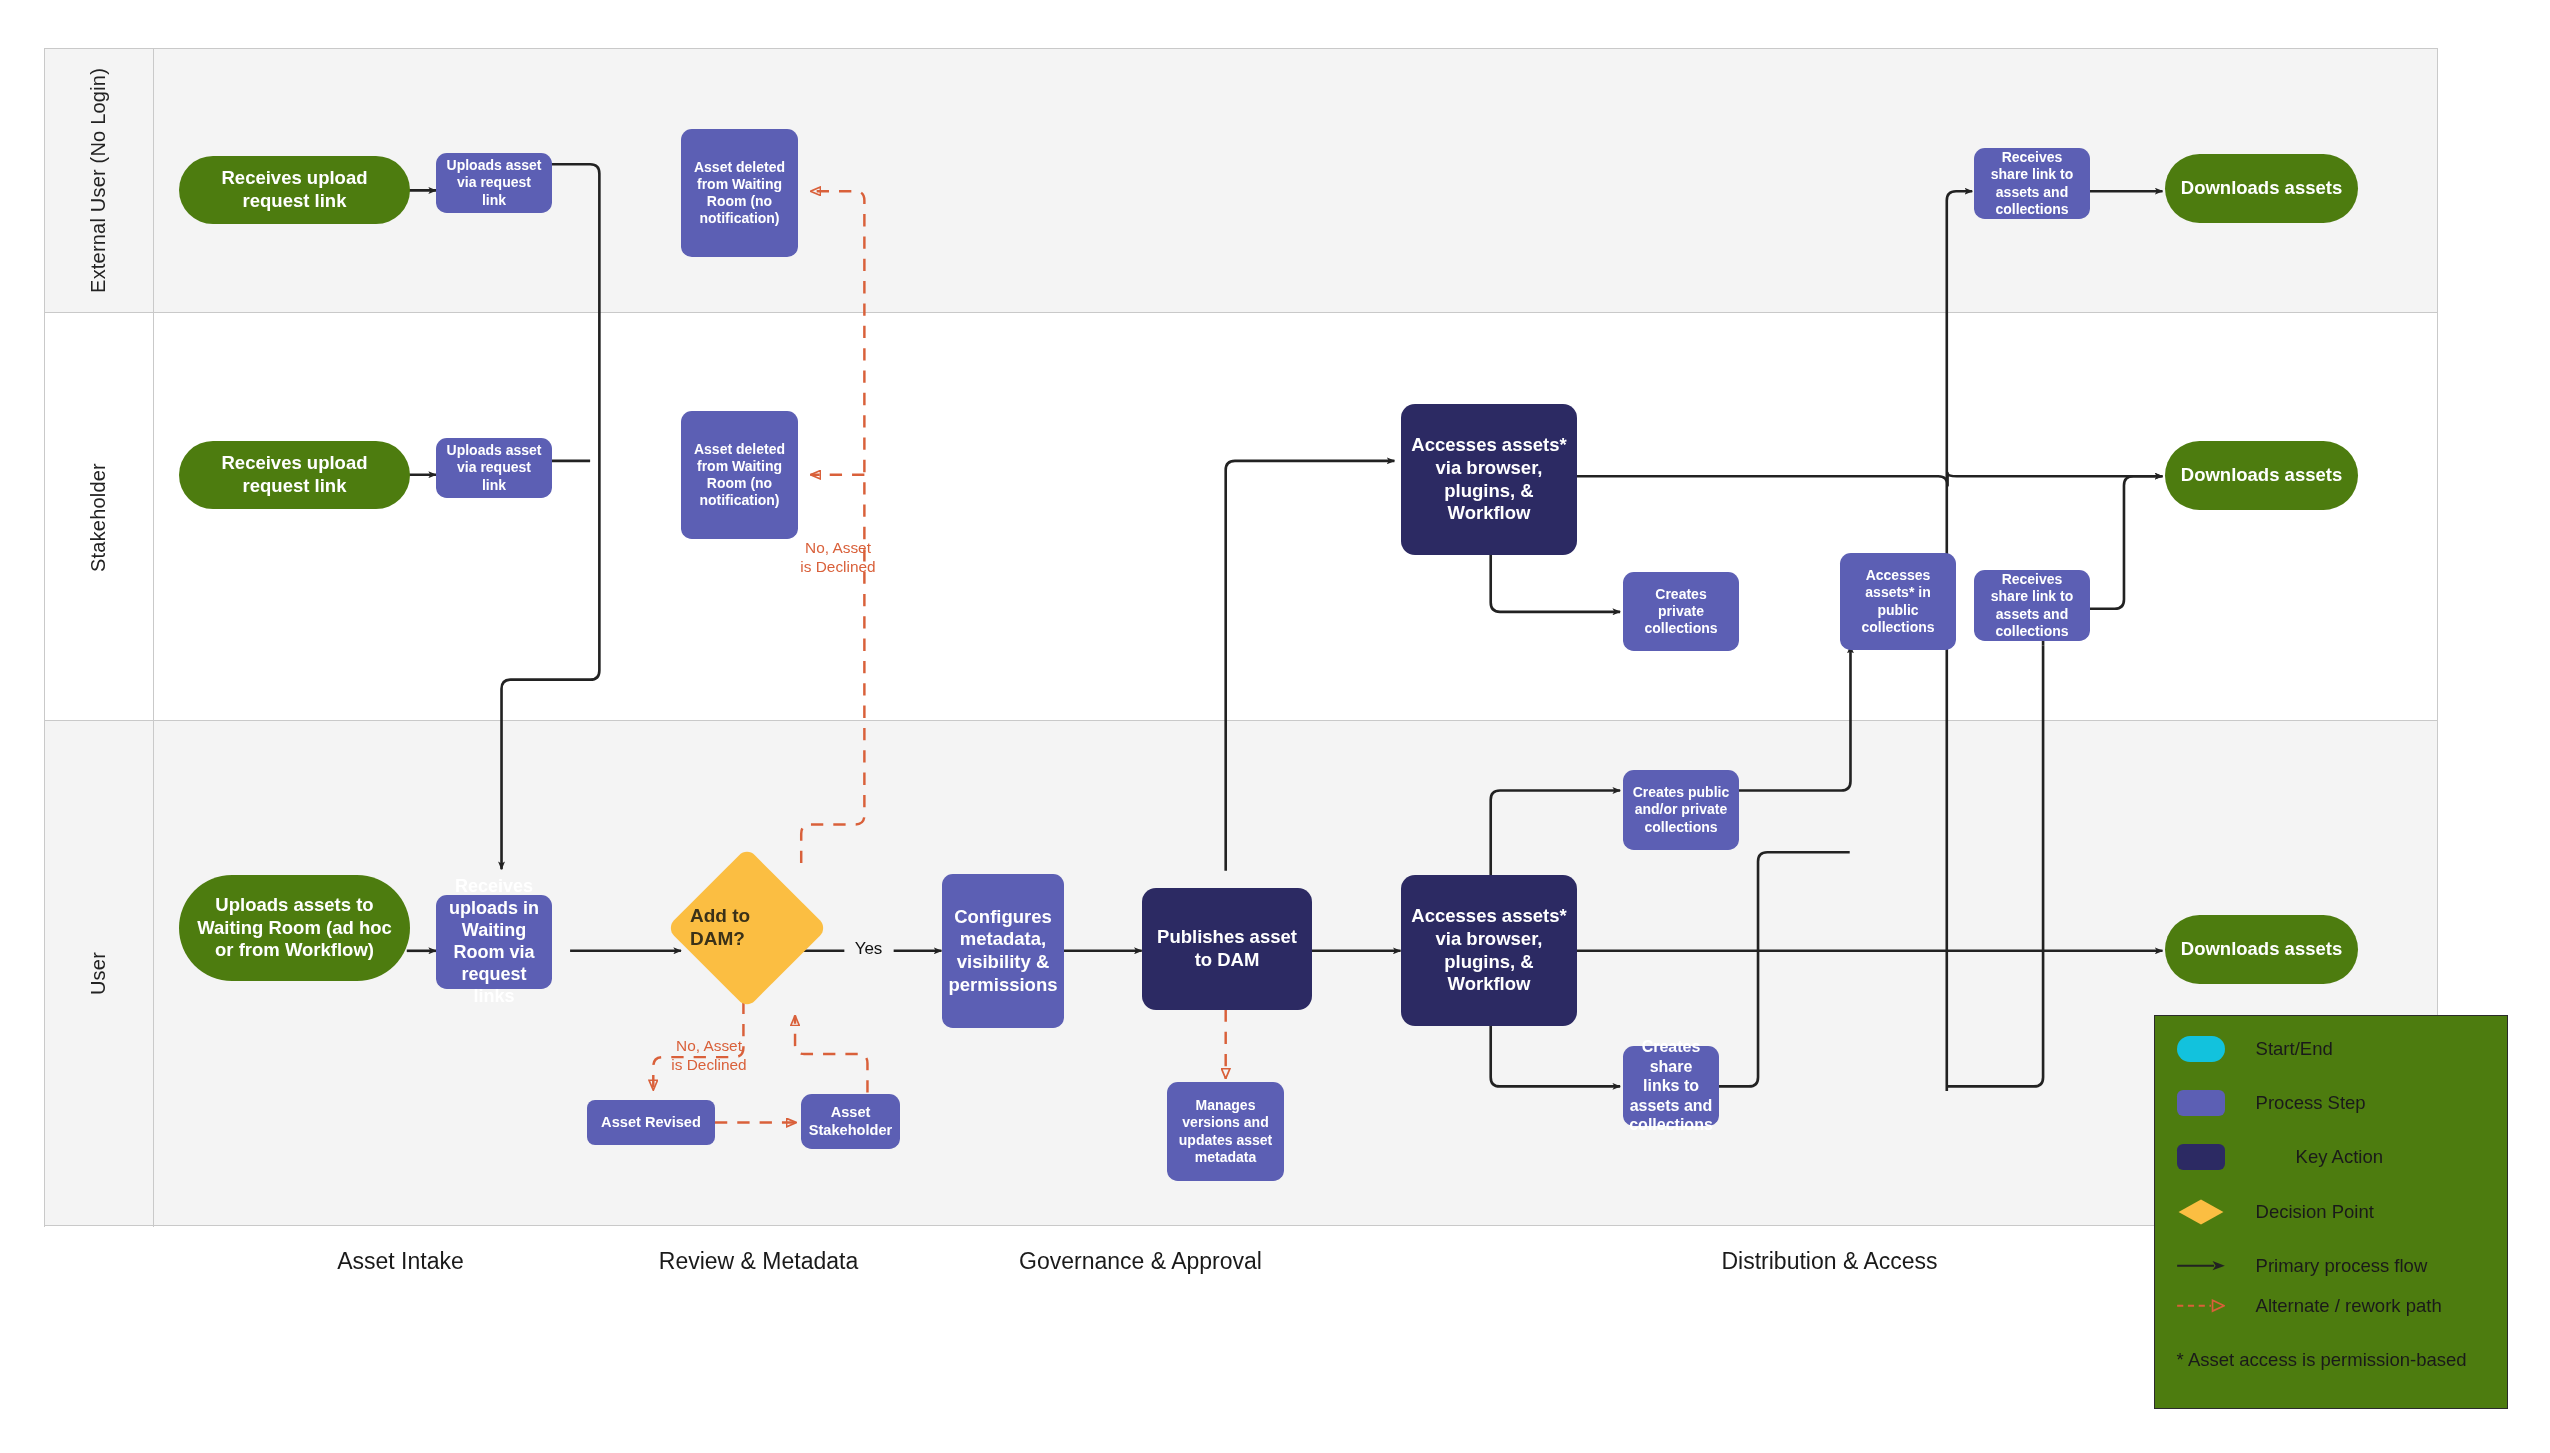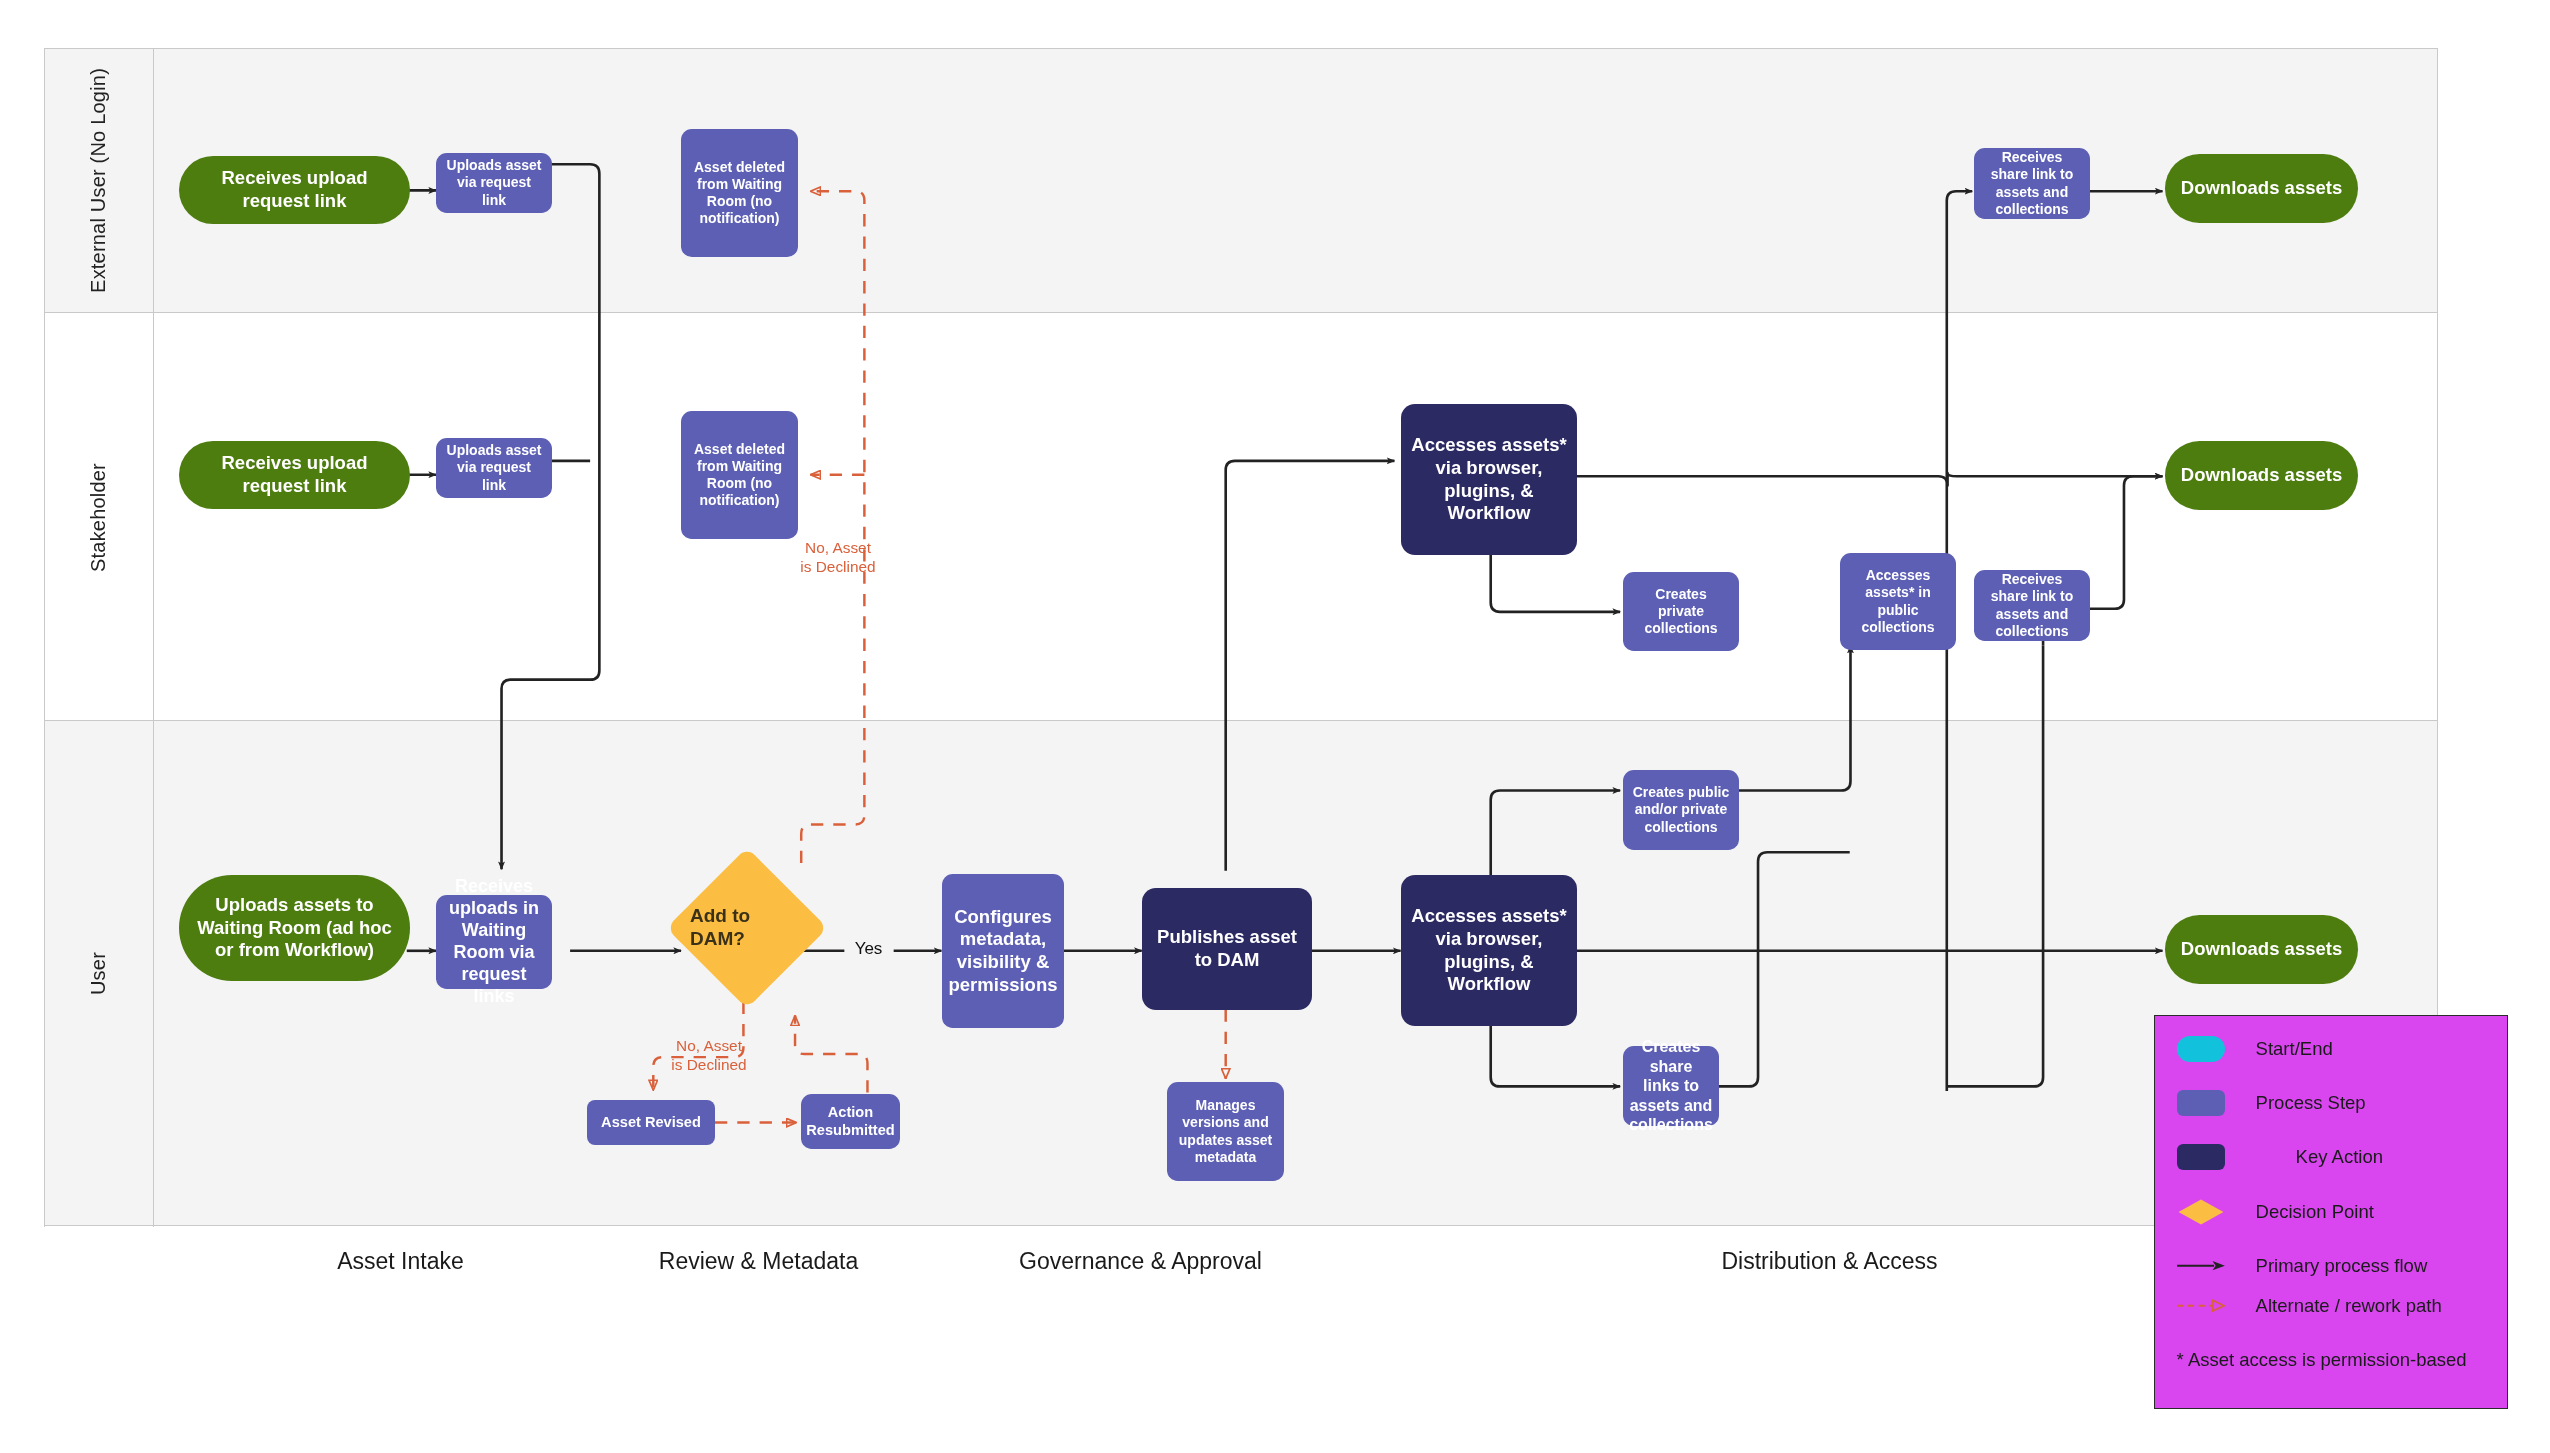--- a/index.html
+++ b/index.html
@@ -26,21 +26,21 @@
 
   
   .edge-label{position:absolute;z-index:6;font-size:15.4px;line-height:1.25;text-align:center;white-space:nowrap;}
   .lbl-yes{color:#111;font-size:17px;}
   .lbl-no{color:#d9603a;}
 
   
   .phase{position:absolute;font-size:23px;font-weight:normal;color:#1a1a1a;text-align:center;white-space:nowrap;}
 
   
-  #legend{position:absolute;box-sizing:border-box;background:#d946ef;border:1.2px solid #2b2b2b;}
+  #legend{position:absolute;box-sizing:border-box;background:#4d7c0f;border:1.2px solid #2b2b2b;}
   .lg-row{position:absolute;display:flex;align-items:center;}
   .lg-swatch{width:48px;height:26px;border-radius:6.2px;flex:0 0 auto;}
   .lg-swatch.round{border-radius:770px;}
   .lg-text{margin-left:31px;font-size:18.5px;color:#1a1a1a;white-space:nowrap;}
   .lg-note{position:absolute;font-size:18.5px;color:#1a1a1a;white-space:nowrap;}
 
   svg.wires{position:absolute;left:0;top:0;width:2550px;height:1454px;pointer-events:none;z-index:2;}
 </style>
 </head>
 <body>
@@ -199,21 +199,21 @@
   <div class="dia-wrap" style="left:690px;top:871px;width:114px;height:114px;">
     <div class="dia-shape"></div>
     <div class="dia-text">Add to DAM?</div>
   </div>
 
   <div class="node n-proc" style="left:587px;top:1100px;width:128px;height:45px;font-size:14.6px;border-radius:8px;">
     <span>Asset Revised</span>
   </div>
 
   <div class="node n-proc" style="left:801px;top:1094px;width:99px;height:55px;font-size:14.6px;">
-    <span>Action Resubmitted</span>
+    <span>Asset Stakeholder</span>
   </div>
 
   <div class="node n-proc" style="left:942px;top:874px;width:122px;height:154px;font-size:18.5px;">
     <span>Configures metadata, visibility &amp; permissions</span>
   </div>
 
   <div class="node n-key" style="left:1142px;top:888px;width:170px;height:122px;font-size:18.5px;">
     <span>Publishes asset to DAM</span>
   </div>
 

